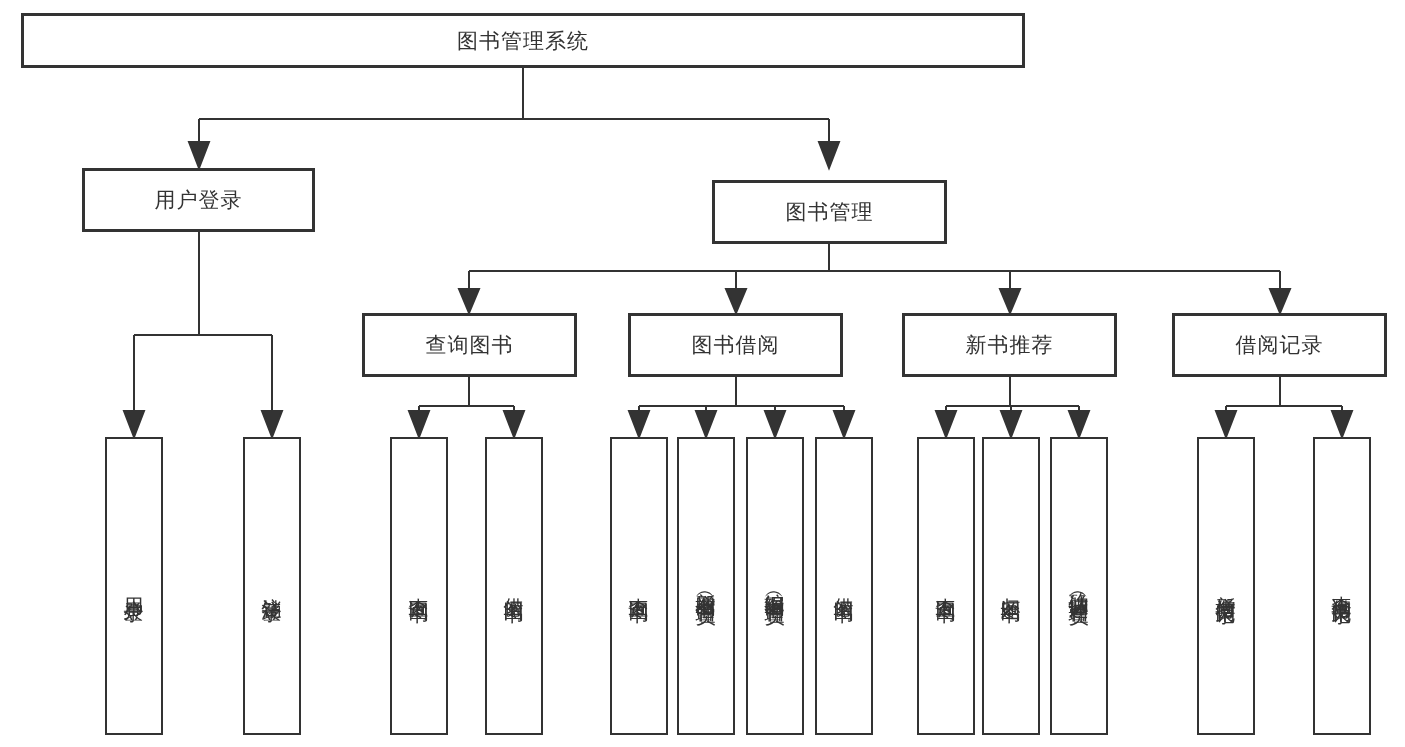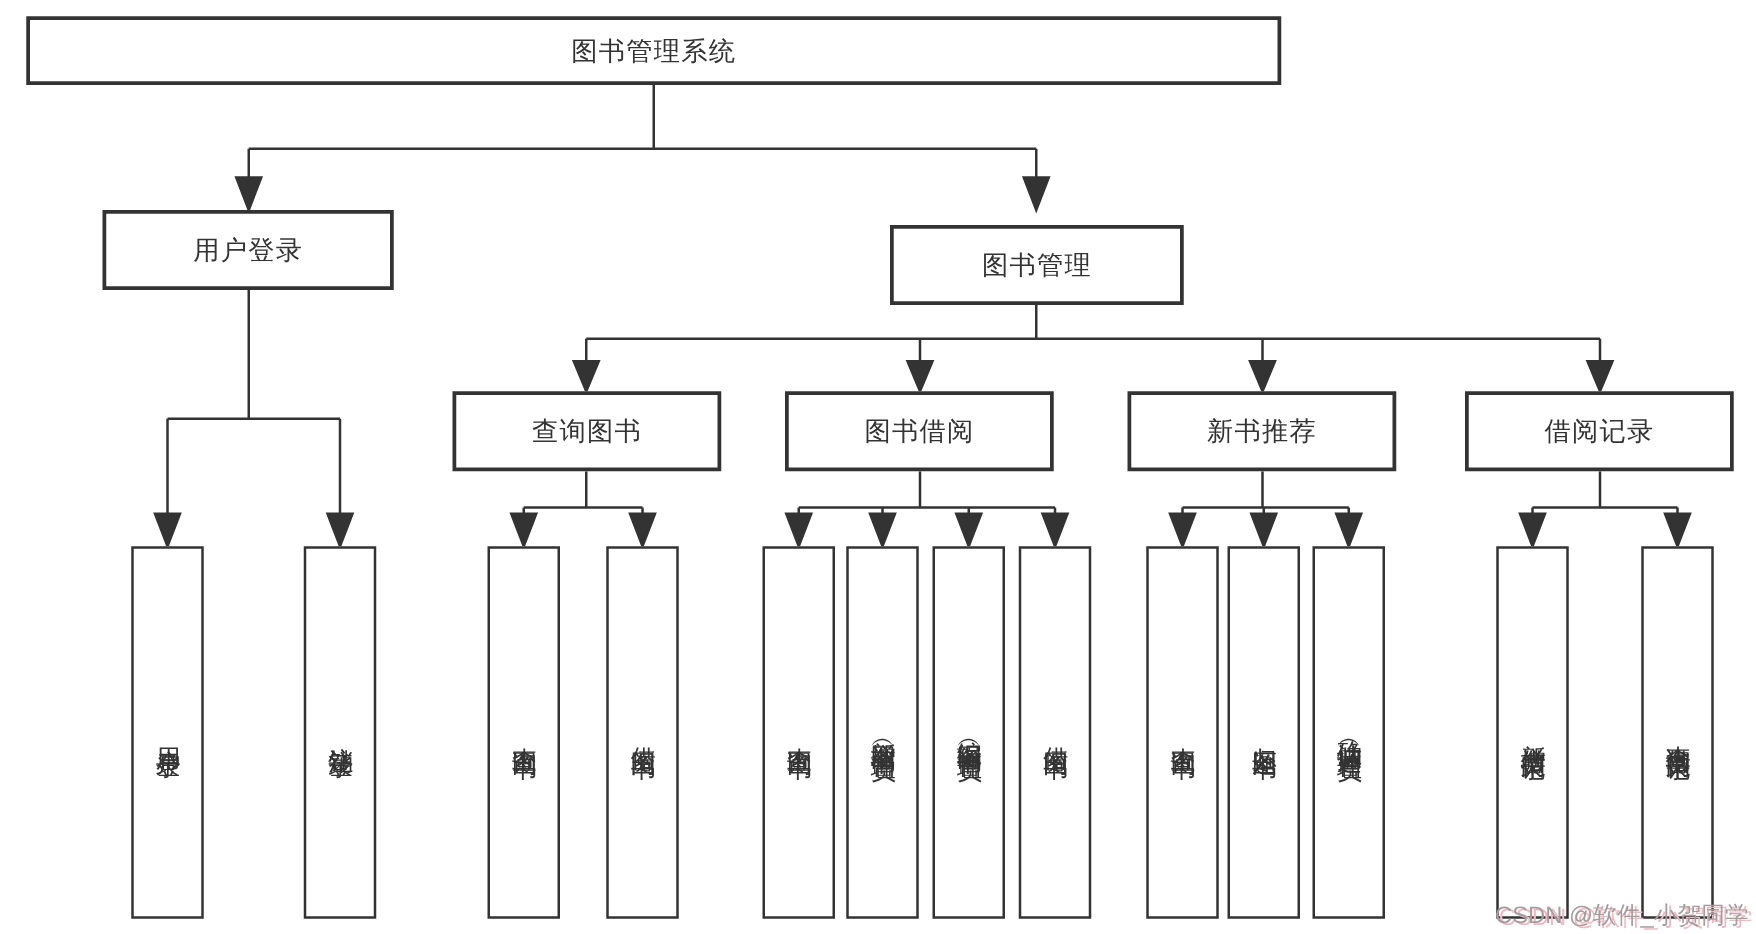--- a/index.html
+++ b/index.html
@@ -145,15 +145,14 @@
     <span class="vlabel">确认归还（管理员）</span>
   </div>
 
   <div class="box leafbox" style="left:1197px; top:437px; width:58px; height:298px;">
     <span class="vlabel">新增借阅记录</span>
   </div>
   <div class="box leafbox" style="left:1313px; top:437px; width:58px; height:298px;">
     <span class="vlabel">查询借阅记录</span>
   </div>
 
-  <div class="watermark">CSDN @软件_小贺同学</div>
 
 </div>
 
 </body></html>

